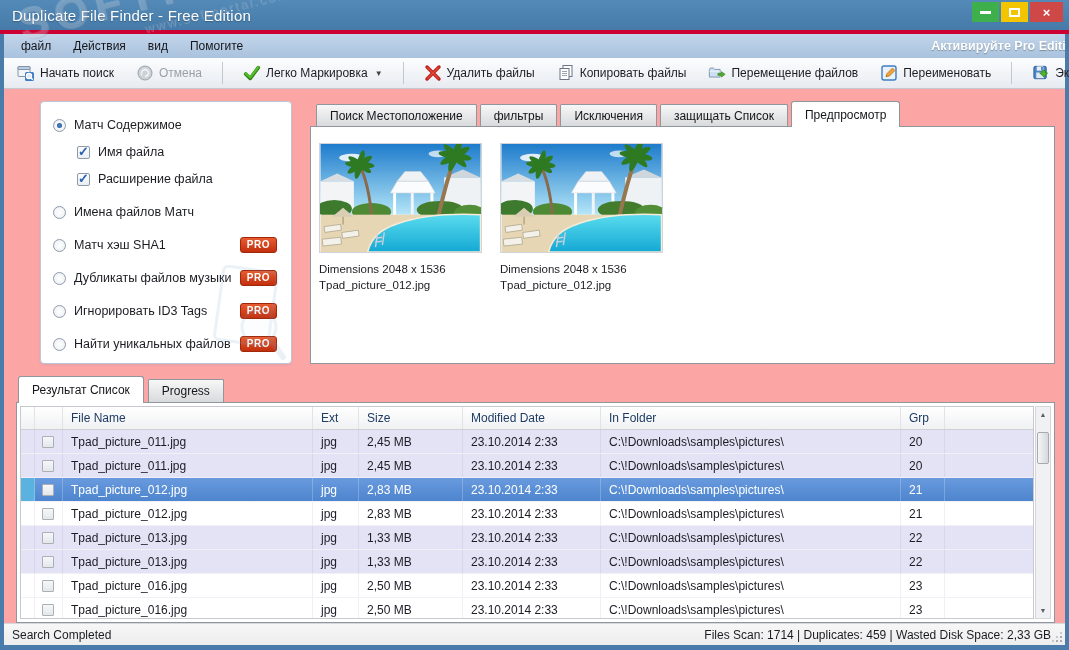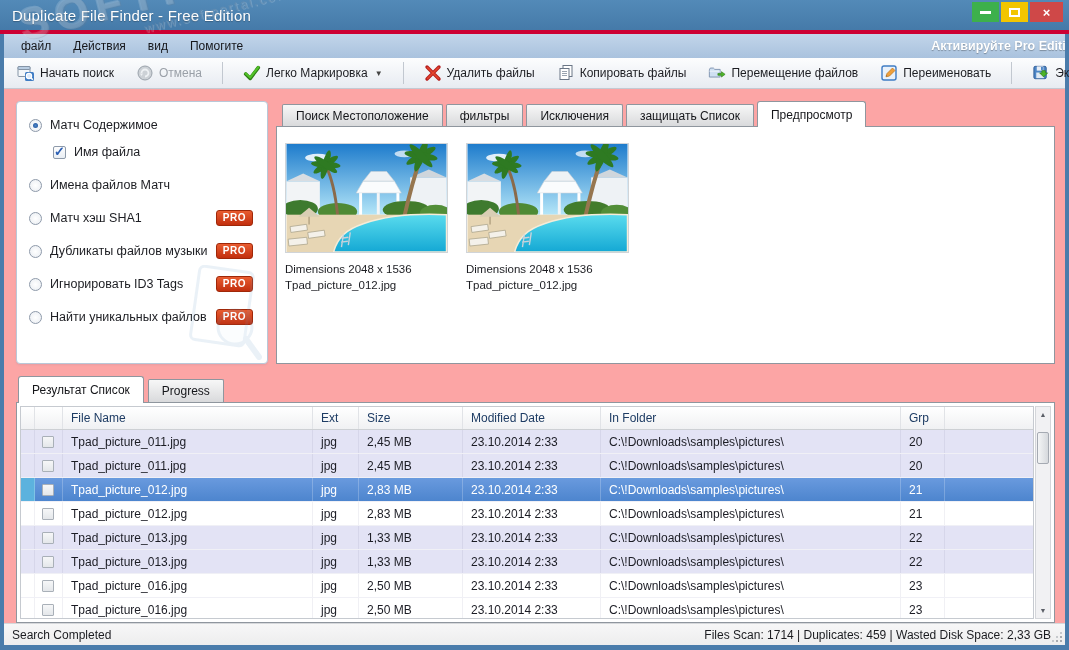--- a/index.html
+++ b/index.html
@@ -33,21 +33,21 @@
   
   .toolbar { height:31px; background:linear-gradient(#fcfdfe,#e7ebf1); border-bottom:1px solid #c3c9d2; display:flex; align-items:center; padding:0 8px 0 6px; gap:8px; flex:0 0 auto; }
   .tbtn { display:flex; align-items:center; gap:5px; padding:3px 7px; border-radius:3px; cursor:pointer; font-size:12px; color:#1c1d22; white-space:nowrap; }
   .tbtn.disabled { color:#9aa0a8; cursor:default; }
   .ticon { width:18px; height:18px; display:flex; align-items:center; justify-content:center; flex:0 0 auto; }
   .tsep { width:1px; height:22px; background:#c2c8d0; margin:0 5px; flex:0 0 auto; }
   .caret { font-size:8px; color:#444; margin-left:2px; }
   .tver { margin-left:auto; font-size:12px; color:#1c1d22; padding-right:4px; white-space:nowrap; }
 
   
-  .main { flex:1 1 auto; display:flex; padding:12px 10px 8px 12px; gap:8px; min-height:0; }
+  .main { flex:1 1 auto; display:flex; padding:12px 10px 8px 12px; gap:18px; min-height:0;margin-left:24px; }
 
   
   .sidebar { width:252px; background:#fff; border:1px solid #b9c8d8; border-radius:4px; padding:12px 8px 8px 12px; position:relative; flex:0 0 auto; box-shadow:0 1px 2px rgba(80,110,150,.12); }
   .opt { display:flex; align-items:center; height:22px; margin-bottom:5px; cursor:pointer; position:relative; }
   .opt.sub { margin-left:24px; }
   .radio { width:13px; height:13px; border:1px solid #8e9aaa; border-radius:50%; background:radial-gradient(#ffffff,#e8ecf1); margin-right:8px; position:relative; flex:0 0 auto; }
   .radio.checked::after { content:""; position:absolute; left:3px; top:3px; width:5px; height:5px; border-radius:50%; background:radial-gradient(#4e86c8,#1c4e96); }
   .cbx { width:13px; height:13px; border:1px solid #8e9aaa; border-radius:2px; background:linear-gradient(#fdfdfd,#e9eef4); margin-right:8px; position:relative; flex:0 0 auto; }
   .cbx.checked::after { content:"✓"; position:absolute; left:0px; top:-3px; font-size:13px; font-weight:bold; color:#2b5fb4; }
   .olabel { font-size:12.5px; color:#1c1d22; }
@@ -233,20 +233,24 @@
     <div class="main">
 
       <div class="sidebar">
         <div class="opt">
           <span class="radio checked"></span>
           <span class="olabel">Матч Содержимое</span>
         </div>
         <div class="opt sub">
           <span class="cbx checked"></span>
           <span class="olabel">Имя файла</span>
+        </div>
+        <div class="opt sub">
+          <span class="cbx checked"></span>
+          <span class="olabel">Расширение файла</span>
         </div>
         <div class="gap12"></div>
         <div class="opt">
           <span class="radio"></span>
           <span class="olabel">Имена файлов Матч</span>
         </div>
         <div class="gap12"></div>
         <div class="opt">
           <span class="radio"></span>
           <span class="olabel">Матч хэш SHA1</span>

